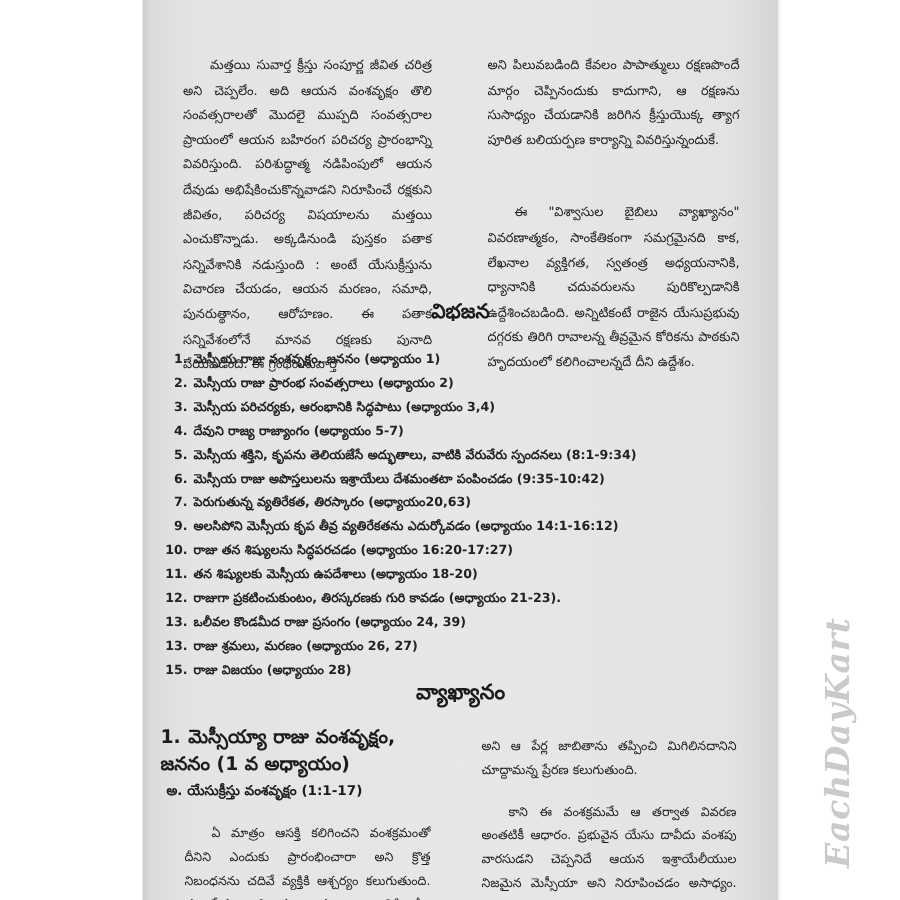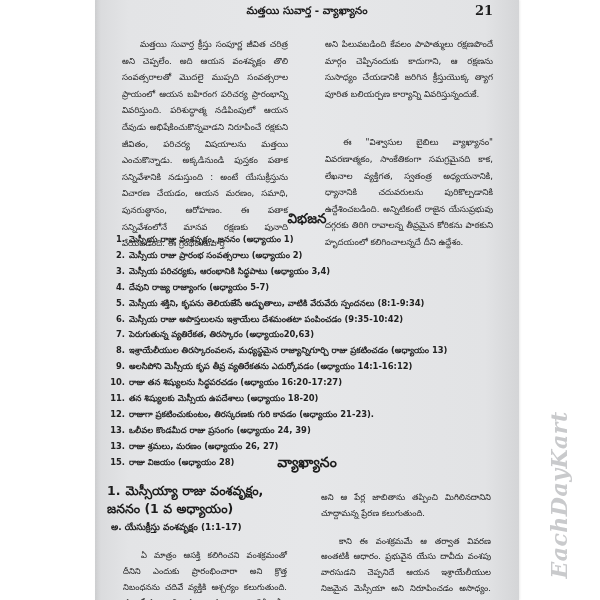--- a/index.html
+++ b/index.html
@@ -13,45 +13,41 @@
   .running-head { position:absolute; top:4px; left:0; width:424px; height:18px; }
   .running-title { position:absolute; left:0; right:0; text-align:center; font-size:10.5px; font-weight:bold; }
   .page-number { position:absolute; right:26px; top:-1px; font-family:"DejaVu Serif", serif; font-weight:bold; font-size:13px; }
   .col { position:absolute; font-size:8.6px; line-height:16.6px; text-align:justify; }
   .col p { margin:12px; }
   .indent { text-indent:18px; }
   .col-left-top { left:15px; top:24px; width:190px; }
   .col-right-top { left:218px; top:24px; width:192px; }
   .gap { height:8px; }
   .section-heading { position:absolute; left:0; width:424px; text-align:center; font-weight:bold; font-size:13.5px; }
-  .h-vibhajana { top:210px; }
+  .h-vibhajana { top:200px; }
   .toc { position:absolute; left:12px; top:232px; width:400px; margin:0; padding:0; list-style:none;
          font-size:8.4px; line-height:15.9px; font-weight:bold; color:#222; }
   .toc li { white-space:nowrap; }
   .toc .num { display:inline-block; width:18px; text-align:right; margin-right:4px; }
   .h-vyakhyanam { top:454px; font-size:14px; }
   .subsection { position:absolute; left:12px; top:482px; width:190px; font-weight:bold; font-size:12.5px; line-height:18px; }
   .subsection .num { margin-right:5px; }
   .subsubsection { position:absolute; left:16px; top:522px; width:190px; font-size:9px; font-weight:bold; }
   .col-left-bottom { left:16px; top:536px; width:188px; font-size:8.4px; line-height:15.8px; }
   .col-right-bottom { left:214px; top:478px; width:194px; font-size:8.4px; line-height:15.8px; }
   .watermark { position:absolute; left:520px; top:395px; width:78px; height:200px; }
   .watermark span { position:absolute; left:50%; top:50%; transform:translate(-50%,-50%) rotate(-90deg);
          white-space:nowrap; font-family:"DejaVu Serif", serif; font-style:italic; font-weight:bold;
          font-size:22px; color:#c9cacc; letter-spacing:0.5px; }
 </style>
 </head>
 <body>
 
 <div class="page">
 
-  <div class="running-head">
-    <div class="running-title">మత్తయి సువార్త - వ్యాఖ్యానం</div>
-    <div class="page-number">21</div>
-  </div>
 
   <div class="col col-left-top">
     <p class="indent">మత్తయి సువార్త క్రీస్తు సంపూర్ణ జీవిత చరిత్ర అని చెప్పలేం. అది ఆయన వంశవృక్షం తొలి సంవత్సరాలతో మొదలై ముప్పది సంవత్సరాల ప్రాయంలో ఆయన బహిరంగ పరిచర్య ప్రారంభాన్ని వివరిస్తుంది. పరిశుద్ధాత్మ నడిపింపులో ఆయన దేవుడు అభిషేకించుకొన్నవాడని నిరూపించే రక్షకుని జీవితం, పరిచర్య విషయాలను మత్తయి ఎంచుకొన్నాడు. అక్కడినుండి పుస్తకం పతాక సన్నివేశానికి నడుస్తుంది : అంటే యేసుక్రీస్తును విచారణ చేయడం, ఆయన మరణం, సమాధి, పునరుత్థానం, ఆరోహణం. ఈ పతాక సన్నివేశంలోనే మానవ రక్షణకు పునాది వేయబడింది. ఈ గ్రంథం సువార్త</p>
   </div>
 
   <div class="col col-right-top">
     <p>అని పిలువబడింది కేవలం పాపాత్ములు రక్షణపొందే మార్గం చెప్పినందుకు కాదుగాని, ఆ రక్షణను సుసాధ్యం చేయడానికి జరిగిన క్రీస్తుయొక్క త్యాగ పూరిత బలియర్పణ కార్యాన్ని వివరిస్తున్నందుకే.</p>
     <div class="gap"></div>
     <p class="indent">ఈ "విశ్వాసుల బైబిలు వ్యాఖ్యానం" వివరణాత్మకం, సాంకేతికంగా సమగ్రమైనది కాక, లేఖనాల వ్యక్తిగత, స్వతంత్ర అధ్యయనానికి, ధ్యానానికి చదువరులను పురికొల్పడానికి ఉద్దేశించబడింది. అన్నిటికంటే రాజైన యేసుప్రభువు దగ్గరకు తిరిగి రావాలన్న తీవ్రమైన కోరికను పాఠకుని హృదయంలో కలిగించాలన్నదే దీని ఉద్దేశం.</p>
   </div>
@@ -59,21 +55,20 @@
   <div class="section-heading h-vibhajana">విభజన</div>
 
   <ol class="toc">
     <li><span class="num">1.</span><span>మెస్సీయ రాజు వంశవృక్షం, జననం (అధ్యాయం 1)</span></li>
     <li><span class="num">2.</span><span>మెస్సీయ రాజు ప్రారంభ సంవత్సరాలు (అధ్యాయం 2)</span></li>
     <li><span class="num">3.</span><span>మెస్సీయ పరిచర్యకు, ఆరంభానికి సిద్ధపాటు (అధ్యాయం 3,4)</span></li>
     <li><span class="num">4.</span><span>దేవుని రాజ్య రాజ్యాంగం (అధ్యాయం 5-7)</span></li>
     <li><span class="num">5.</span><span>మెస్సీయ శక్తిని, కృపను తెలియజేసే అద్భుతాలు, వాటికి వేరువేరు స్పందనలు (8:1-9:34)</span></li>
     <li><span class="num">6.</span><span>మెస్సీయ రాజు అపొస్తలులను ఇశ్రాయేలు దేశమంతటా పంపించడం (9:35-10:42)</span></li>
     <li><span class="num">7.</span><span>పెరుగుతున్న వ్యతిరేకత, తిరస్కారం (అధ్యాయం20,63)</span></li>
-    <li><span class="num">8.</span><span>ఇశ్రాయేలీయుల తిరస్కారంవలన, మధ్యస్థమైన రాజ్యాన్నిగూర్చి రాజు ప్రకటించడం (అధ్యాయం 13)</span></li>
     <li><span class="num">9.</span><span>అలసిపోని మెస్సీయ కృప తీవ్ర వ్యతిరేకతను ఎదుర్కోవడం (అధ్యాయం 14:1-16:12)</span></li>
     <li><span class="num">10.</span><span>రాజు తన శిష్యులను సిద్ధపరచడం (అధ్యాయం 16:20-17:27)</span></li>
     <li><span class="num">11.</span><span>తన శిష్యులకు మెస్సీయ ఉపదేశాలు (అధ్యాయం 18-20)</span></li>
     <li><span class="num">12.</span><span>రాజుగా ప్రకటించుకుంటం, తిరస్కరణకు గురి కావడం (అధ్యాయం 21-23).</span></li>
     <li><span class="num">13.</span><span>ఒలీవల కొండమీద రాజు ప్రసంగం (అధ్యాయం 24, 39)</span></li>
     <li><span class="num">13.</span><span>రాజు శ్రమలు, మరణం (అధ్యాయం 26, 27)</span></li>
     <li><span class="num">15.</span><span>రాజు విజయం (అధ్యాయం 28)</span></li>
   </ol>
 
   <div class="section-heading h-vyakhyanam">వ్యాఖ్యానం</div>

